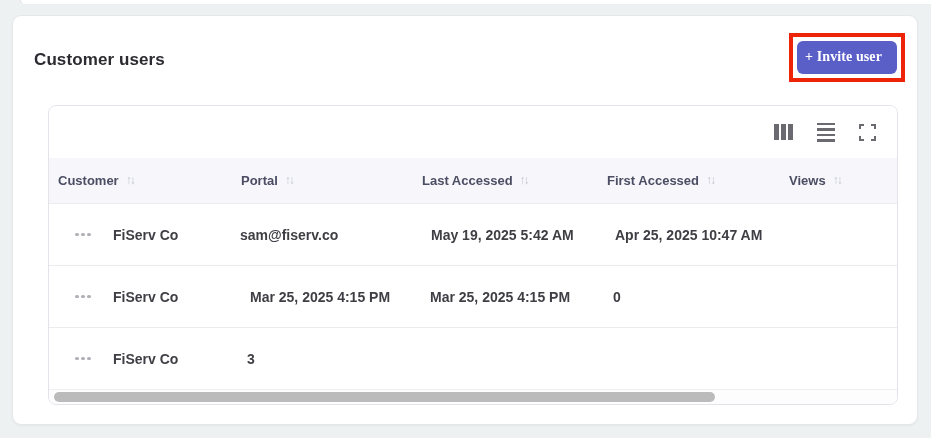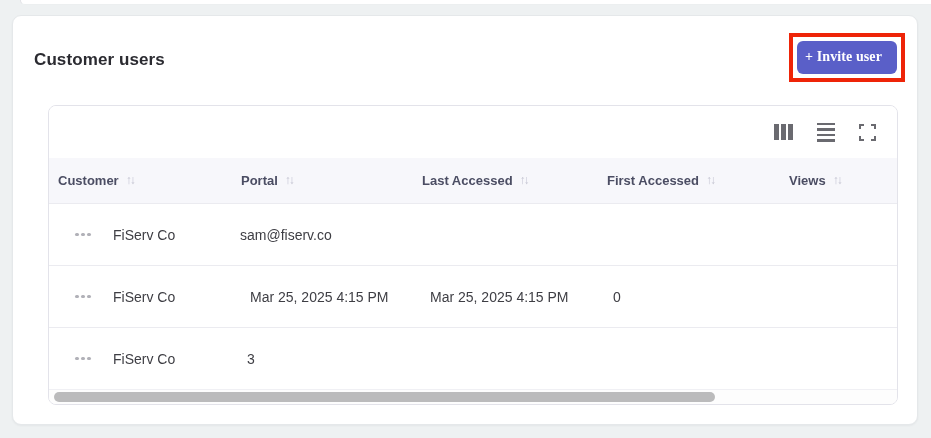--- a/index.html
+++ b/index.html
@@ -87,21 +87,21 @@
     font-size: 12px; font-weight: normal; color: #c5c5d2; letter-spacing: -2px;
     position: relative; top: -1px;
   }
   .trow {
     height: 62px;
     border-top: 1px solid #ebebf0;
     background: #fff;
     font-size: 14px; color: #3e3e44;
     cursor: pointer;
   }
-  .cell { white-space: nowrap; overflow: hidden; }
+  .cell { white-space: nowrap; overflow: hidden; font-weight: bold; }
   .c-dots { padding-left: 24px; }
   .dots { display: flex; gap: 2.5px; align-items: center; cursor: pointer; padding: 4px 2px; }
   .dots i { display: block; width: 3.5px; height: 3.5px; border-radius: 50%; background: #b1b1b8; }
   .c-customer { padding-left: 7px; }
   .c-email { padding-left: 7px; }
   .c-last { padding-left: 17px; }
   .c-first { padding-left: 16px; }
   .c-views { padding-left: 14px; }
   .hscroll {
     height: 15px;
@@ -183,20 +183,22 @@
     <div class="trow">
       <div class="cell c-dots">
           <div class="dots">
             <i></i>
             <i></i>
             <i></i>
           </div>
         </div>
       <div class="cell c-customer">FiServ Co</div>
       <div class="cell c-email">sam@fiserv.co</div>
+      <div class="cell c-last">May 19, 2025 5:42 AM</div>
+      <div class="cell c-first">Apr 25, 2025 10:47 AM</div>
     </div>
 
     <div class="trow">
       <div class="cell c-dots">
           <div class="dots">
             <i></i>
             <i></i>
             <i></i>
           </div>
         </div>

